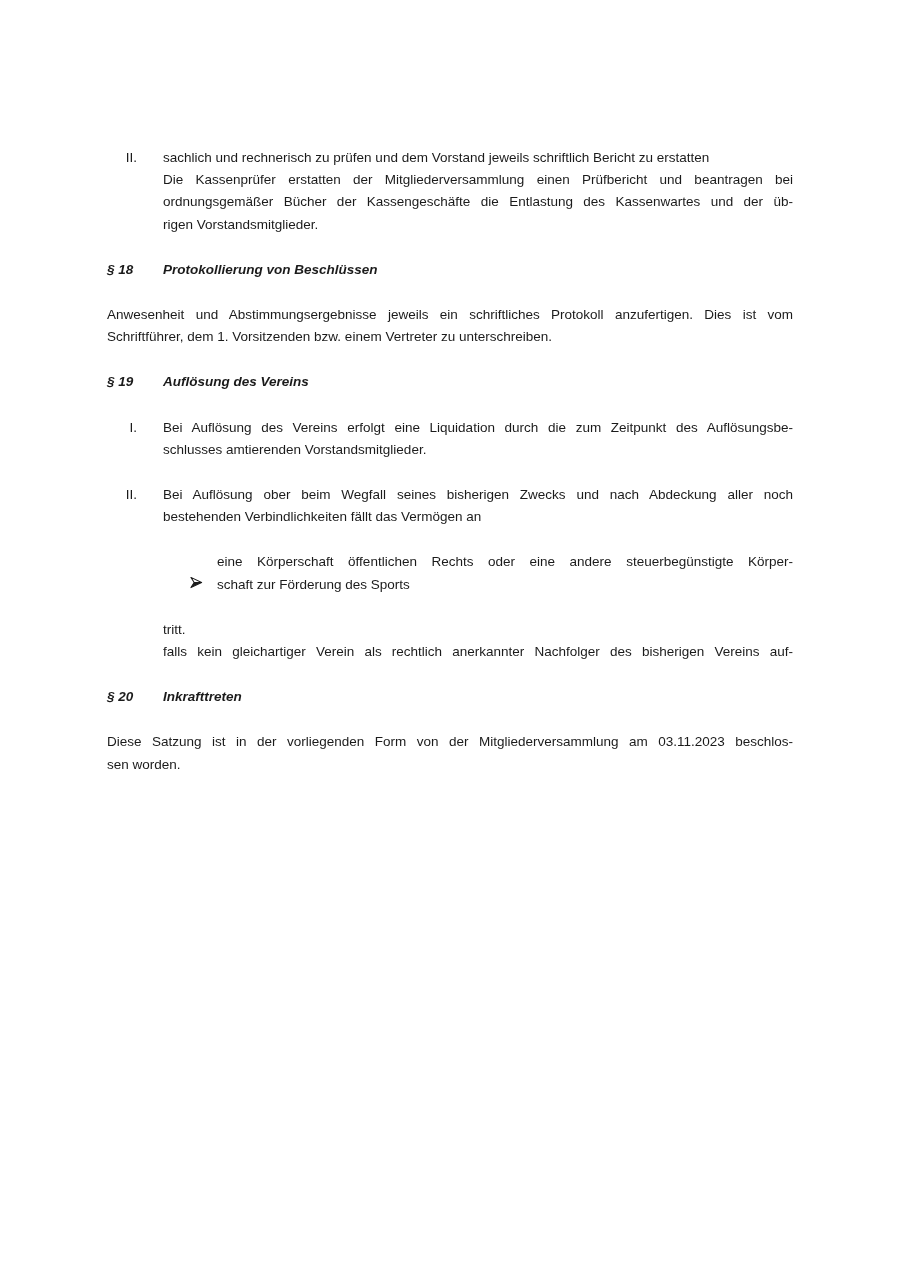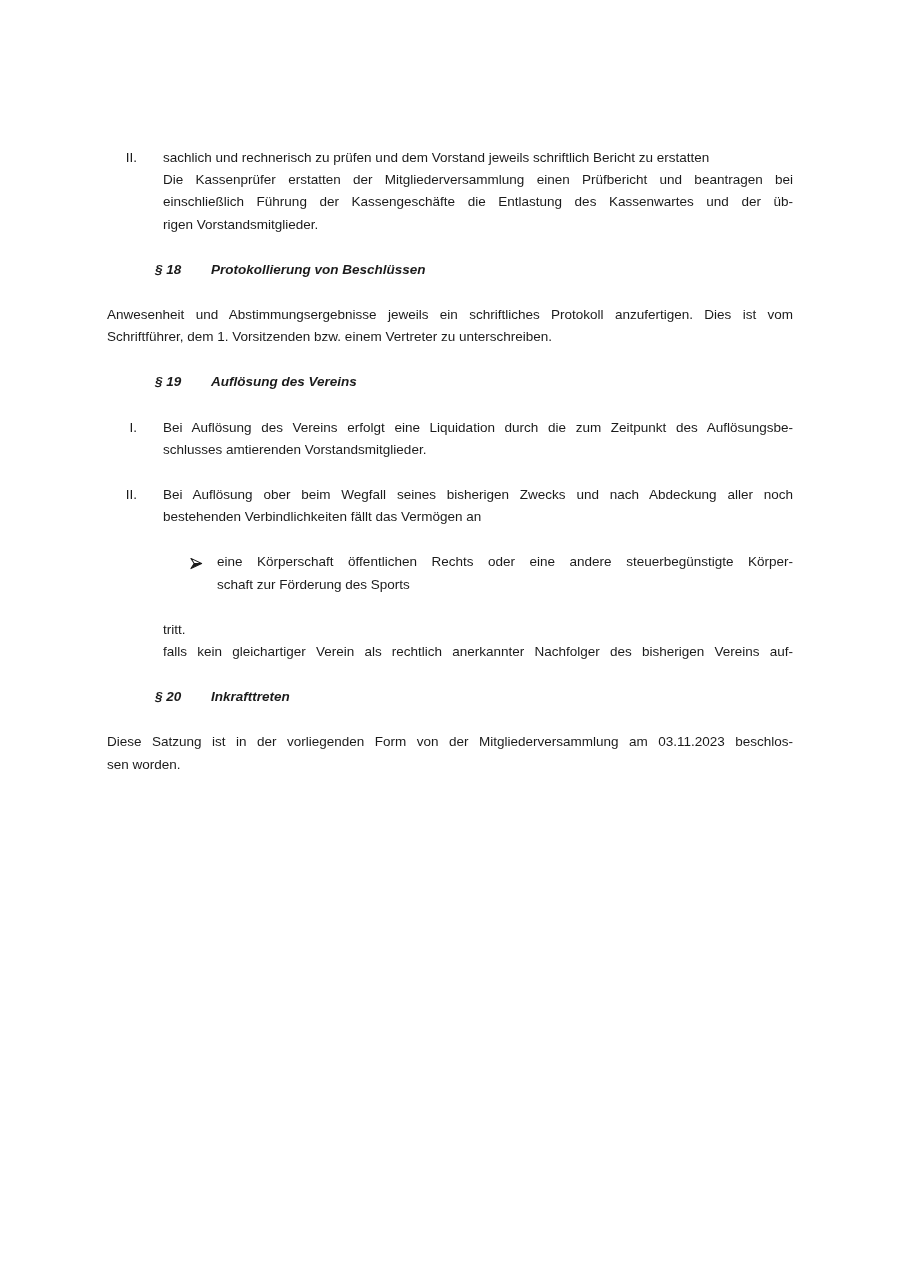--- a/index.html
+++ b/index.html
@@ -25,52 +25,52 @@
   }
   .block { margin-top: 23px; }
   .block:first-child { margin-top: 0; }
 
   
   .li { display: flex; }
   .li-num { flex: 0 0 30px; text-align: right; margin-right: 26px; }
   .li-body { flex: 1; min-width: 0; }
 
   
-  .hd { display: flex; font-weight: 700; font-style: italic; margin-left: 48px; }
+  .hd { display: flex; font-weight: 700; font-style: italic; }
   .hd-num { flex: 0 0 56px; }
   .hd-title { flex: 1; min-width: 0; }
 
   
   .para { }
   
   .indent { padding-left: 56px; }
 
   
-  .bullet { display: flex; padding-left: 83px; }
+  .bullet { display: flex; padding-left: 83px; align-items: flex-end; }
   .b-glyph { flex: 0 0 27px; padding-top: 4px; }
   .b-body { flex: 1; min-width: 0; }
 
   
   .ln { min-height: 22.2px; }
   .ln.j { text-align: justify; text-align-last: justify; }
 </style>
 </head>
 <body>
 
 <div class="page">
 
   <div class="block li">
     <div class="li-num">II.</div>
     <div class="li-body">
       <div>
           <div class="ln">sachlich und rechnerisch zu prüfen und dem Vorstand jeweils schriftlich Bericht zu erstatten</div>
         </div>
       <div>
           <div class="ln j">Die Kassenprüfer erstatten der Mitgliederversammlung einen Prüfbericht und beantragen bei</div>
-          <div class="ln j">einschließlich Führung der Kassengeschäfte die Entlastung des Kassenwartes und der üb-</div>
+          <div class="ln j">ordnungsgemäßer Bücher der Kassengeschäfte die Entlastung des Kassenwartes und der üb-</div>
           <div class="ln">rigen Vorstandsmitglieder.</div>
         </div>
     </div>
   </div>
 
   <div class="block hd">
     <div class="hd-num">§ 18</div>
     <div class="hd-title">Protokollierung von Beschlüssen</div>
   </div>
 

